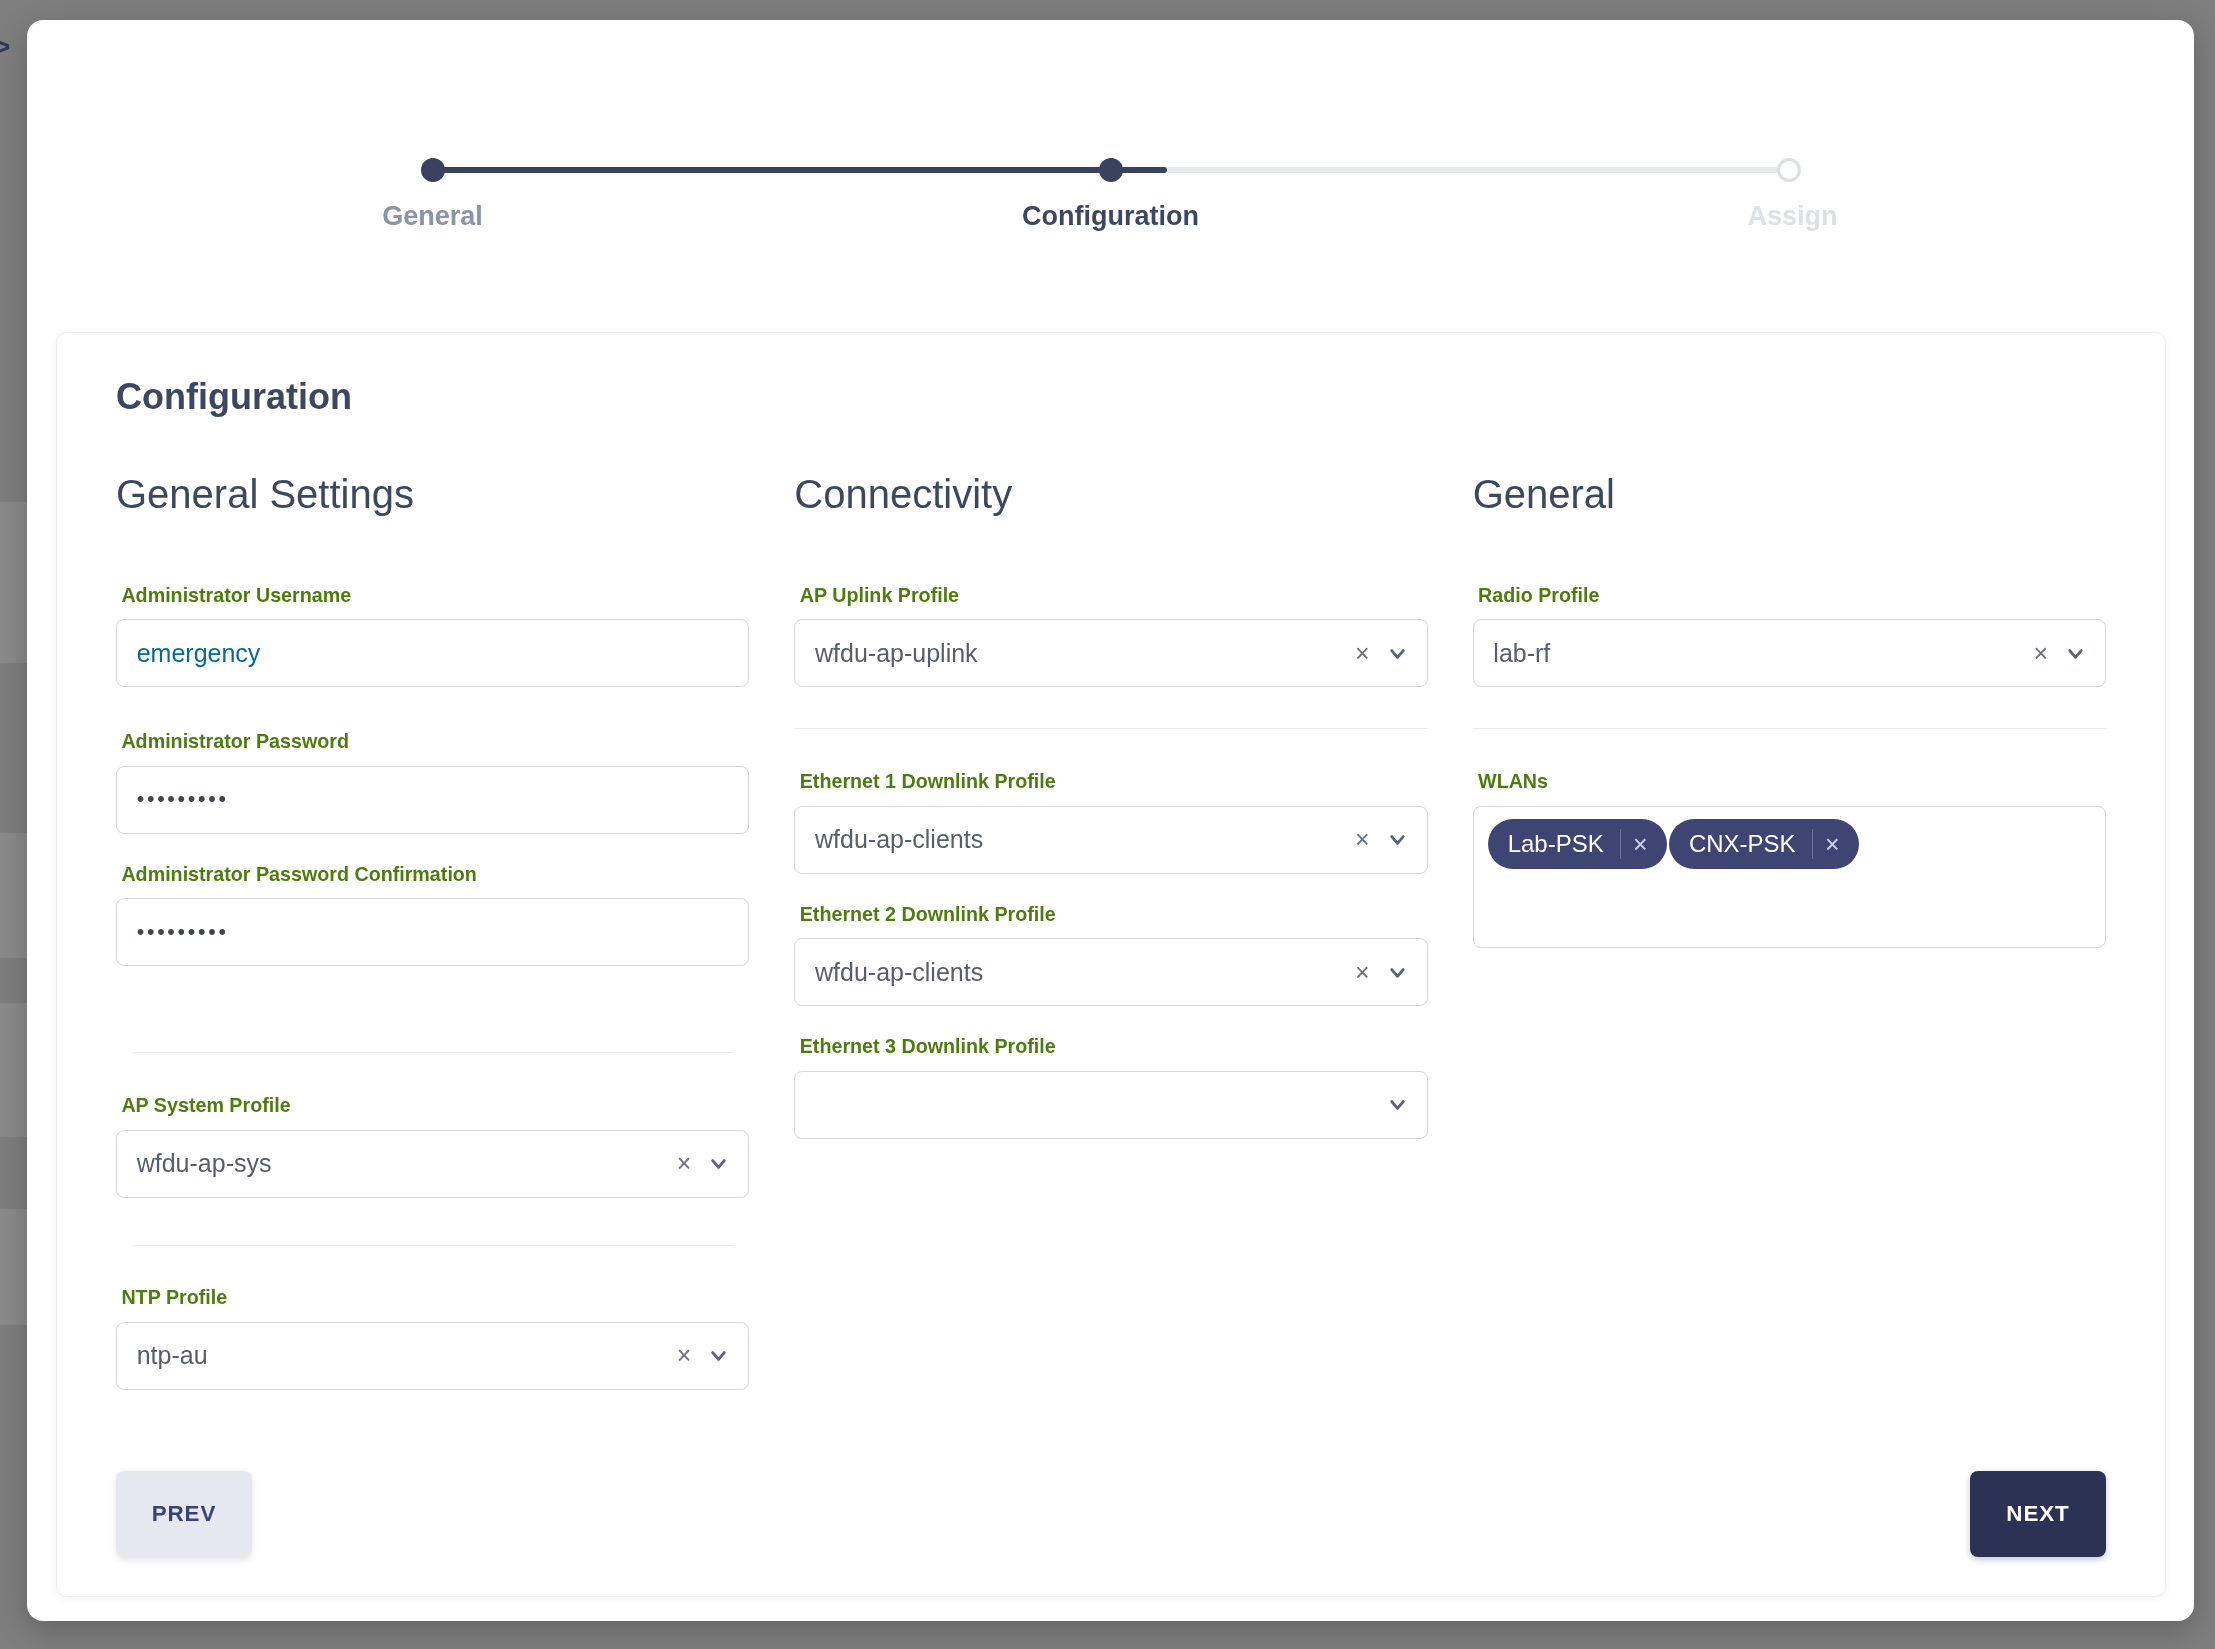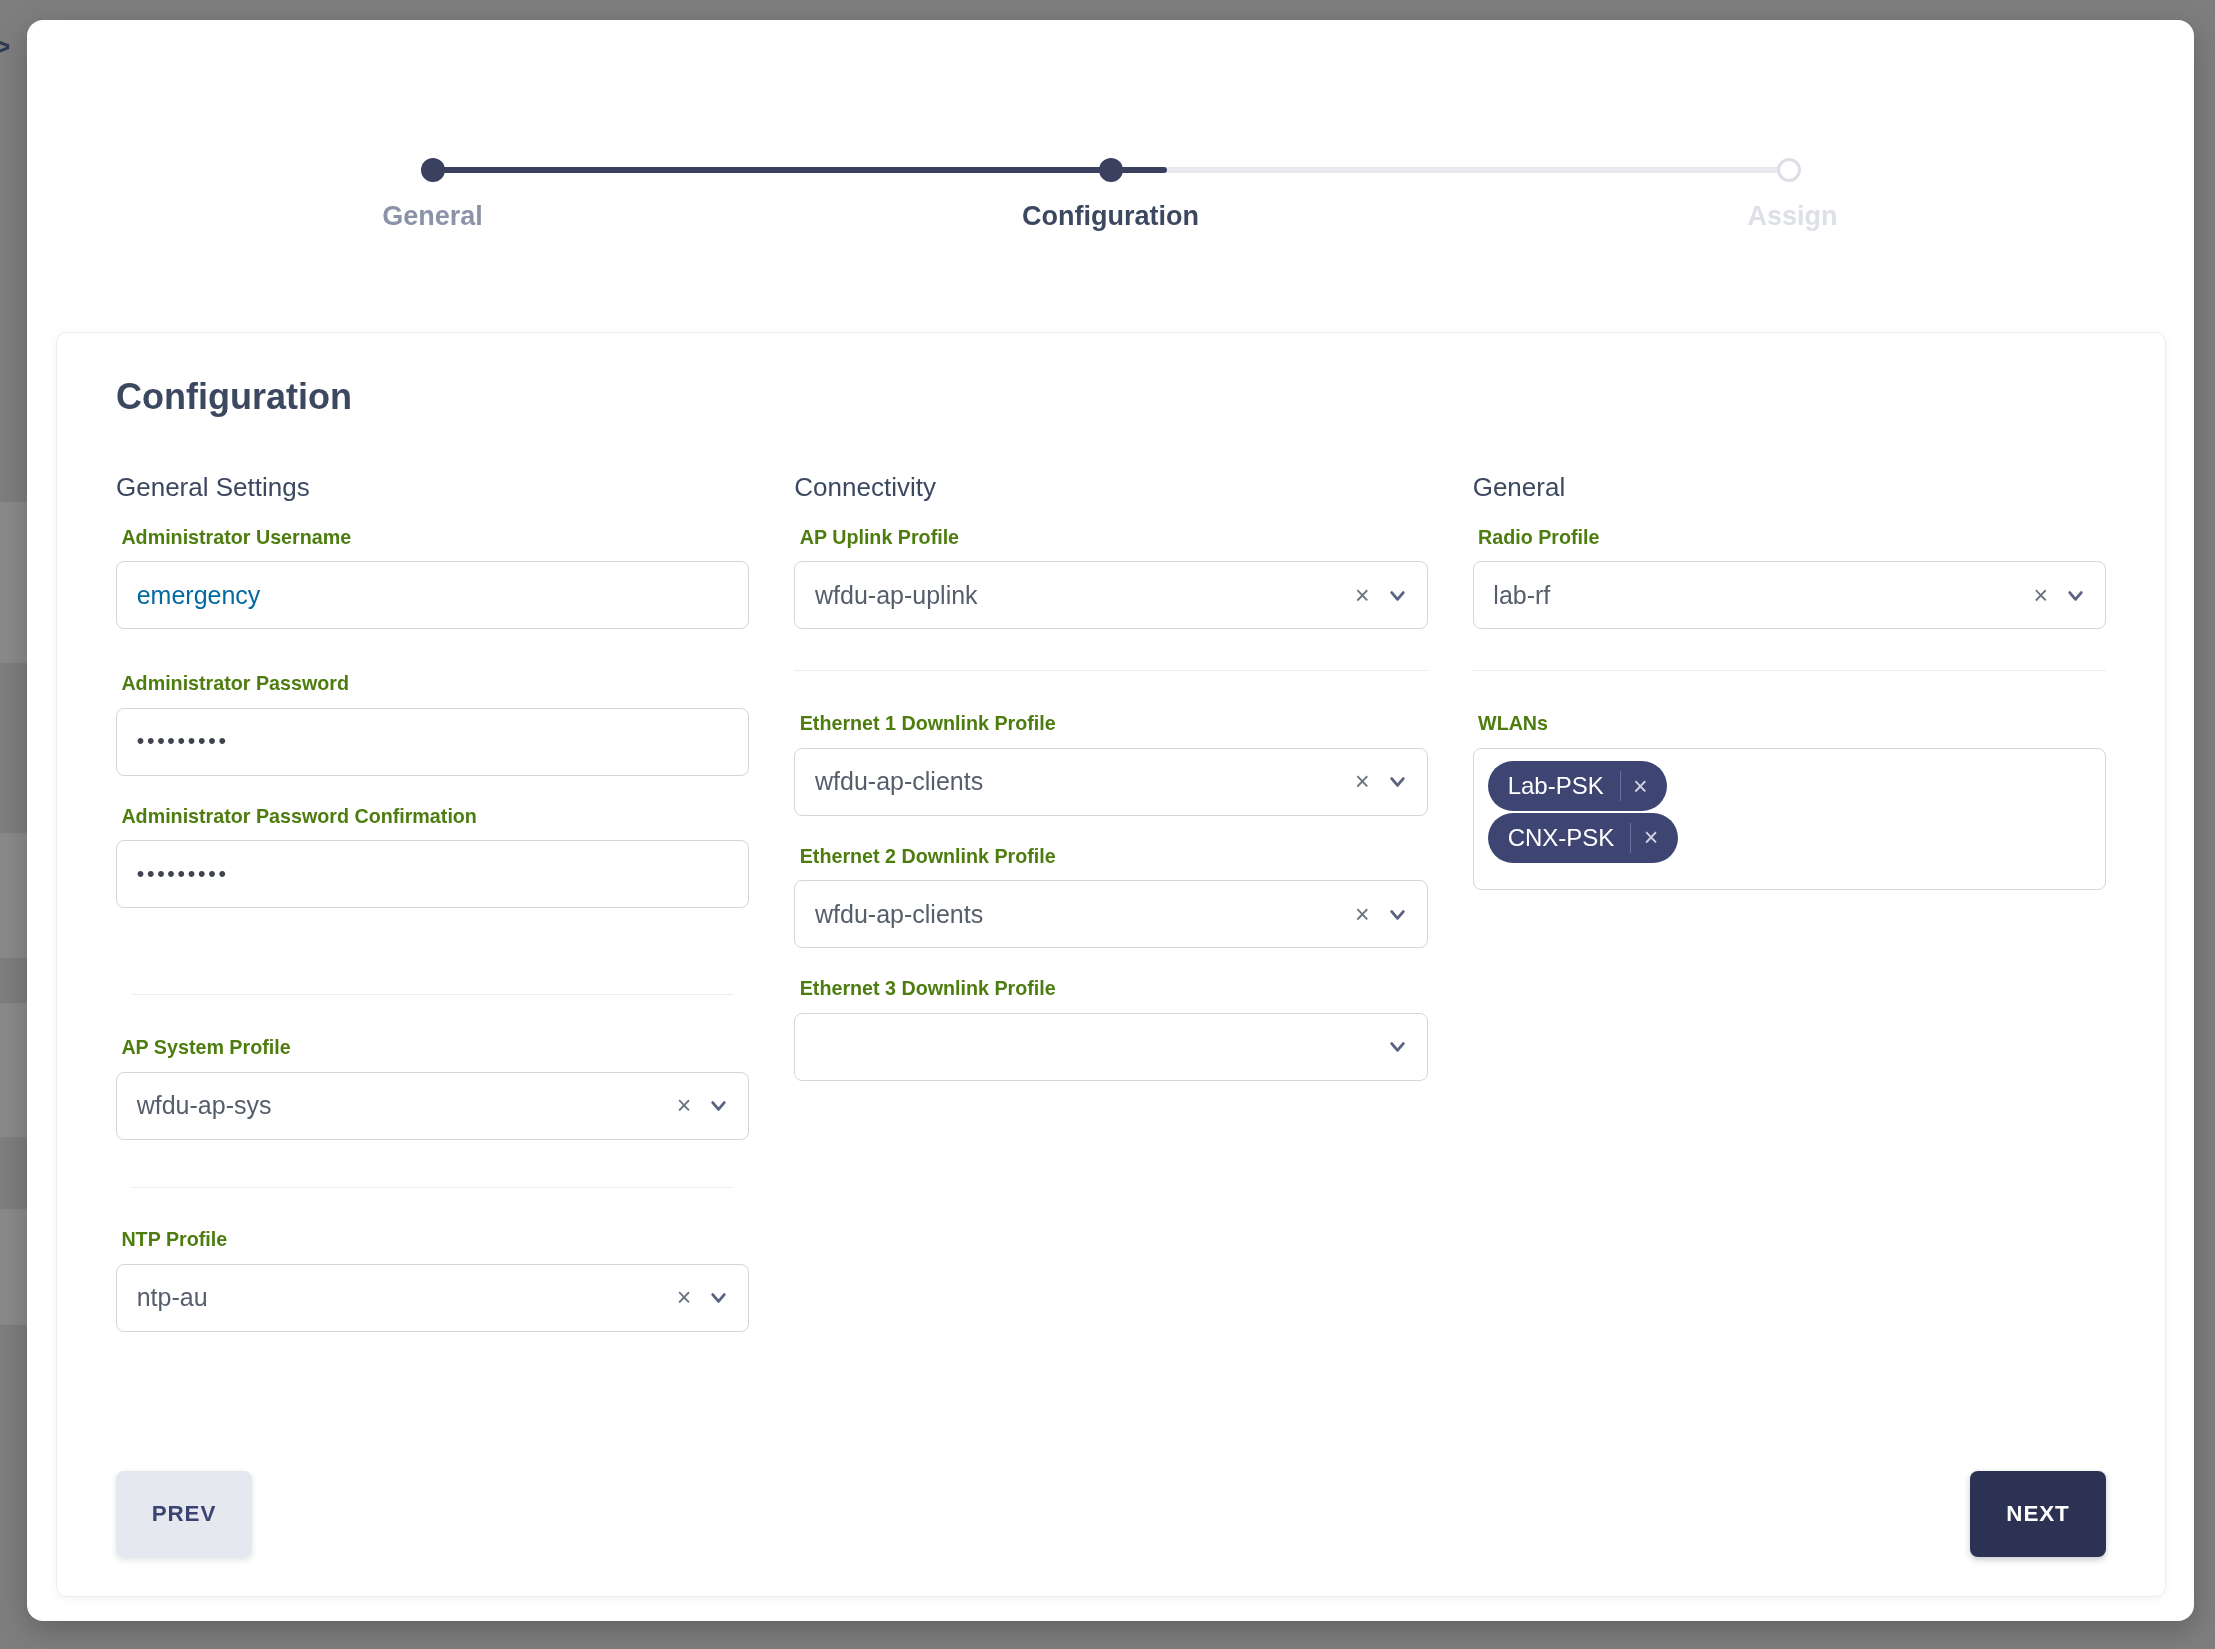--- a/index.html
+++ b/index.html
@@ -134,24 +134,24 @@
   }
 
   .columns {
     display: flex;
     gap: 45px;
     padding: 0 27px;
   }
   .col { width: 659px; }
 
   .col-heading {
-    font-size: 26px;
+    font-size: 40px;
     font-weight: 500;
     color: #3b4860;
-    margin-bottom: 23px;
+    margin-bottom: 67px;
   }
 
   .field { margin-bottom: 0; }
   .field-label {
     font-size: 19.7px;
     font-weight: bold;
     color: #4d7c0f;
     margin: 0 0 12.5px 5.4px;
     display: block;
   }
@@ -206,21 +206,21 @@
   .divider.wide { margin: 39px 0; }
 
   
   .chips-box {
     width: 100%;
     min-height: 142px;
     border: 0.9px solid #d3d6db;
     border-radius: 8px;
     padding: 12.5px 14.3px;
     display: flex;
-    flex-direction: column;
+    flex-direction: row;
     align-items: flex-start;
     gap: 1.8px;
   }
   .chip {
     display: inline-flex;
     align-items: center;
     background: #3e4573;
     color: #ffffff;
     border-radius: 895px;
     height: 50px;

